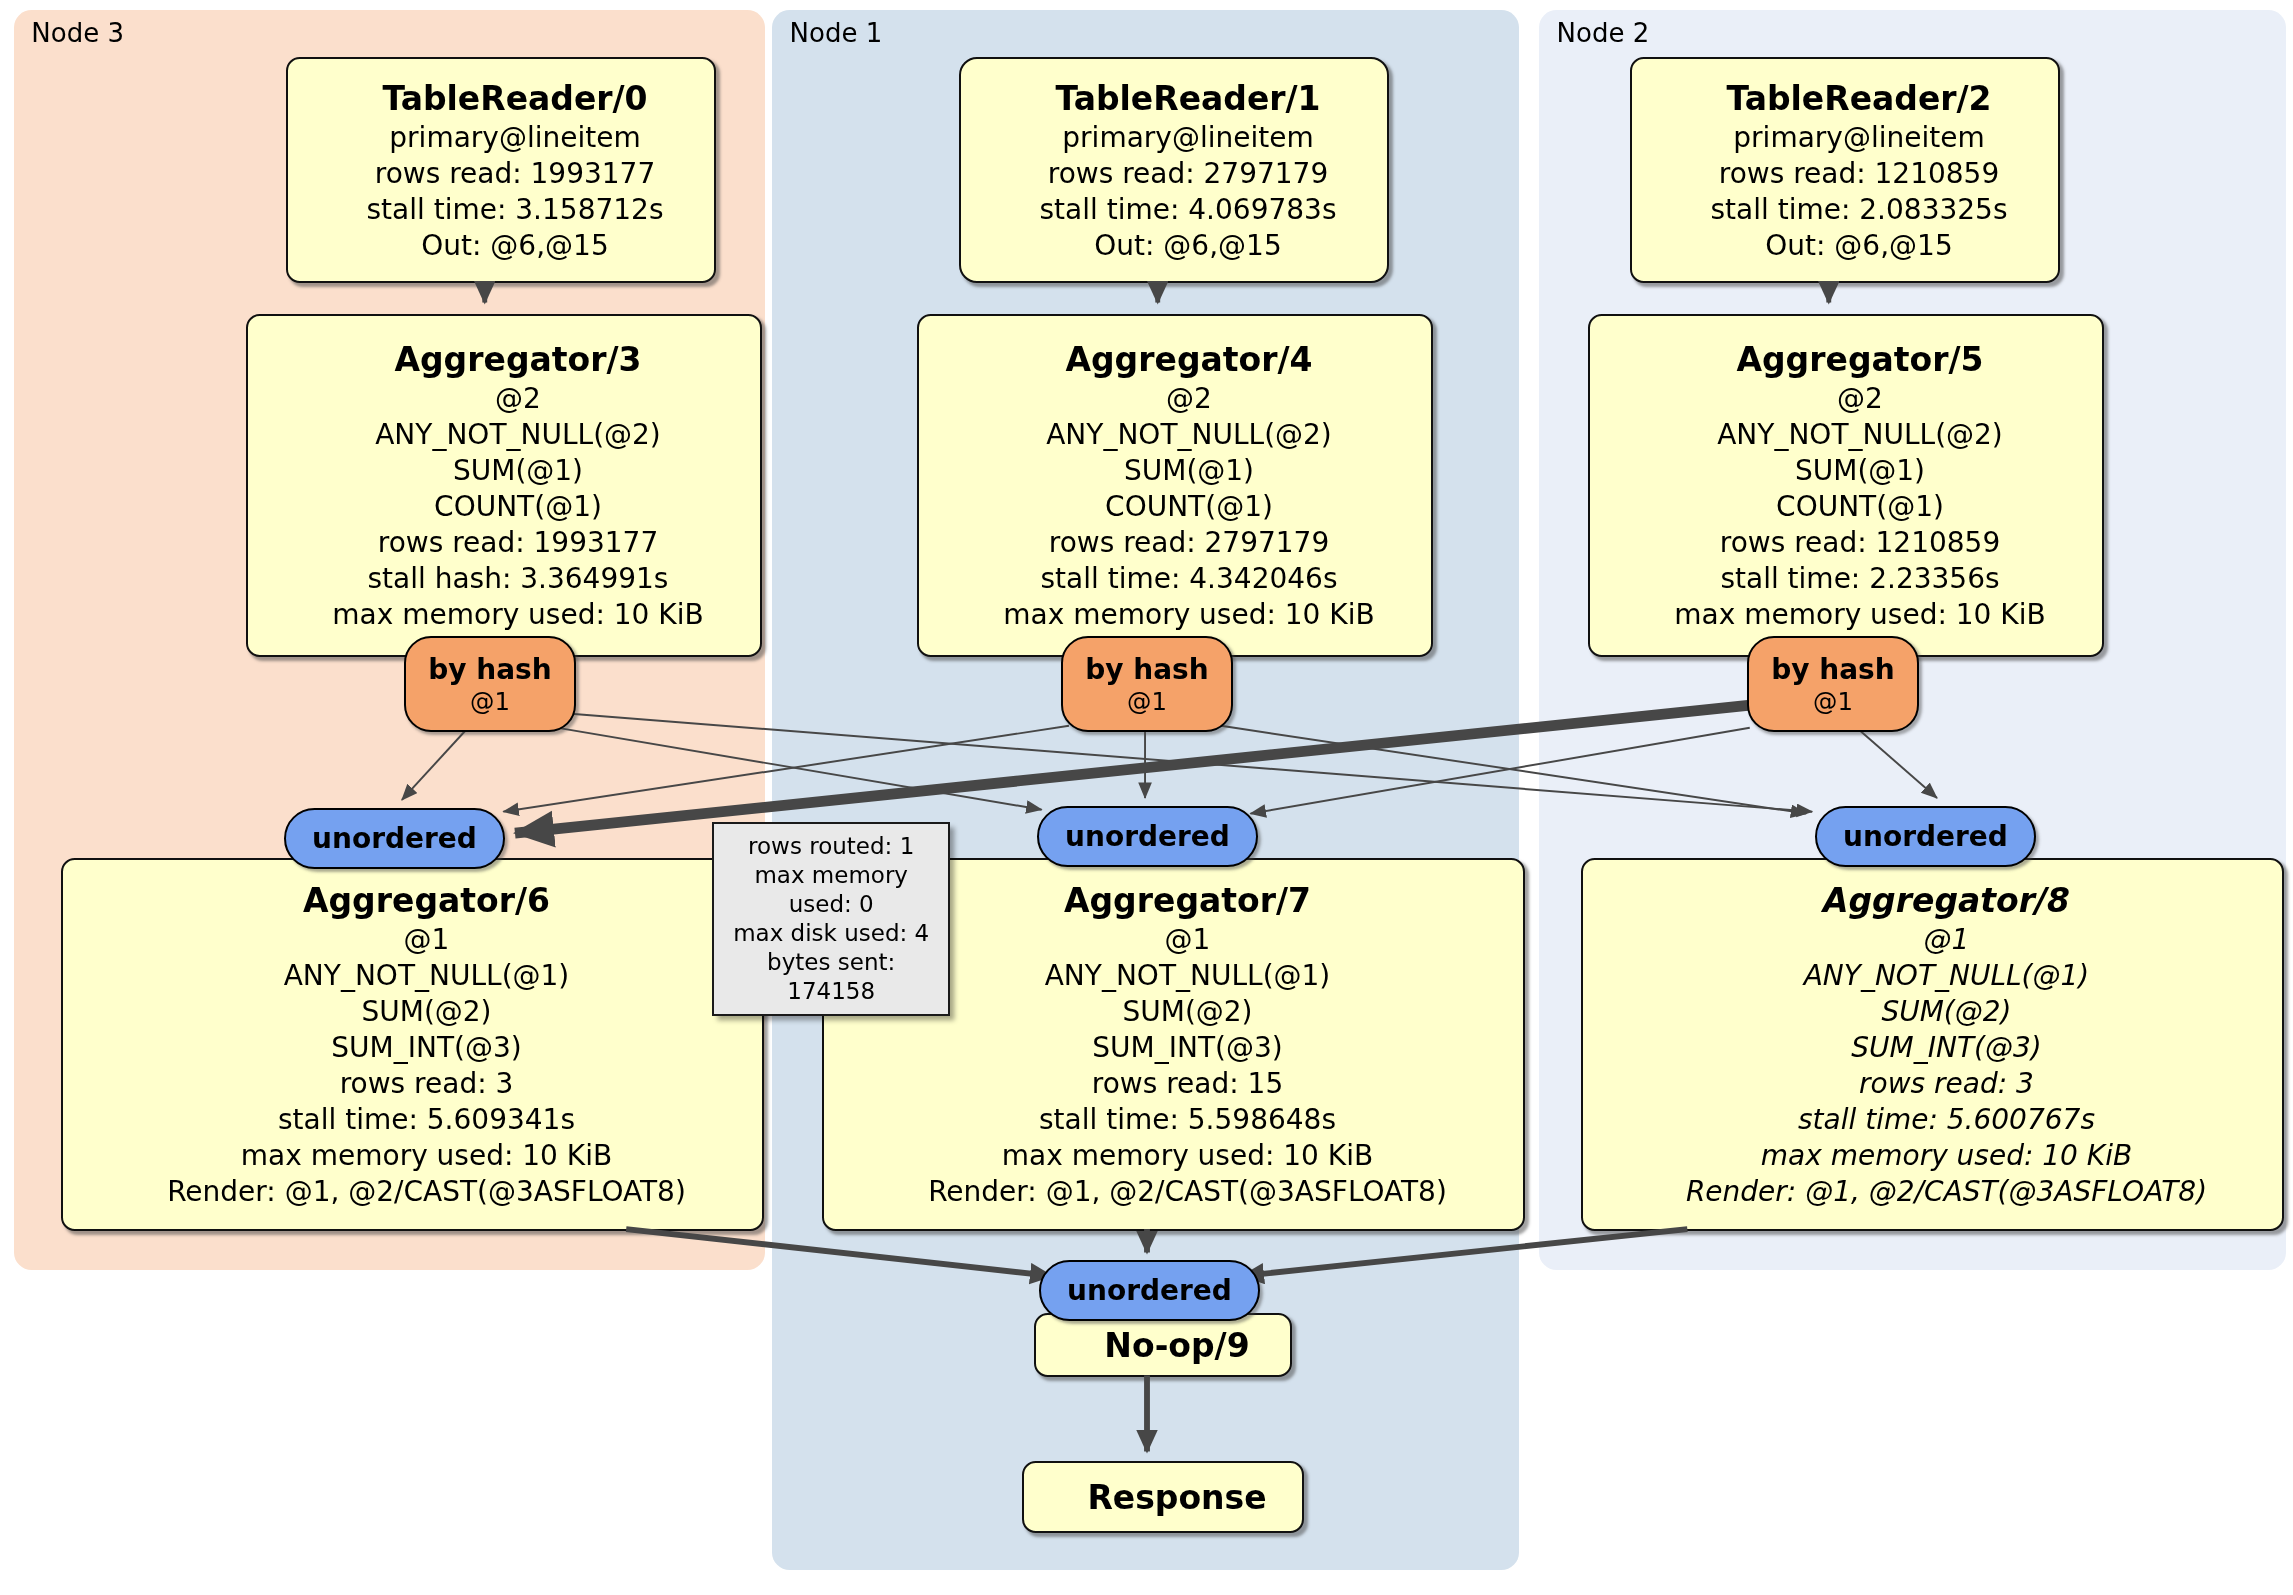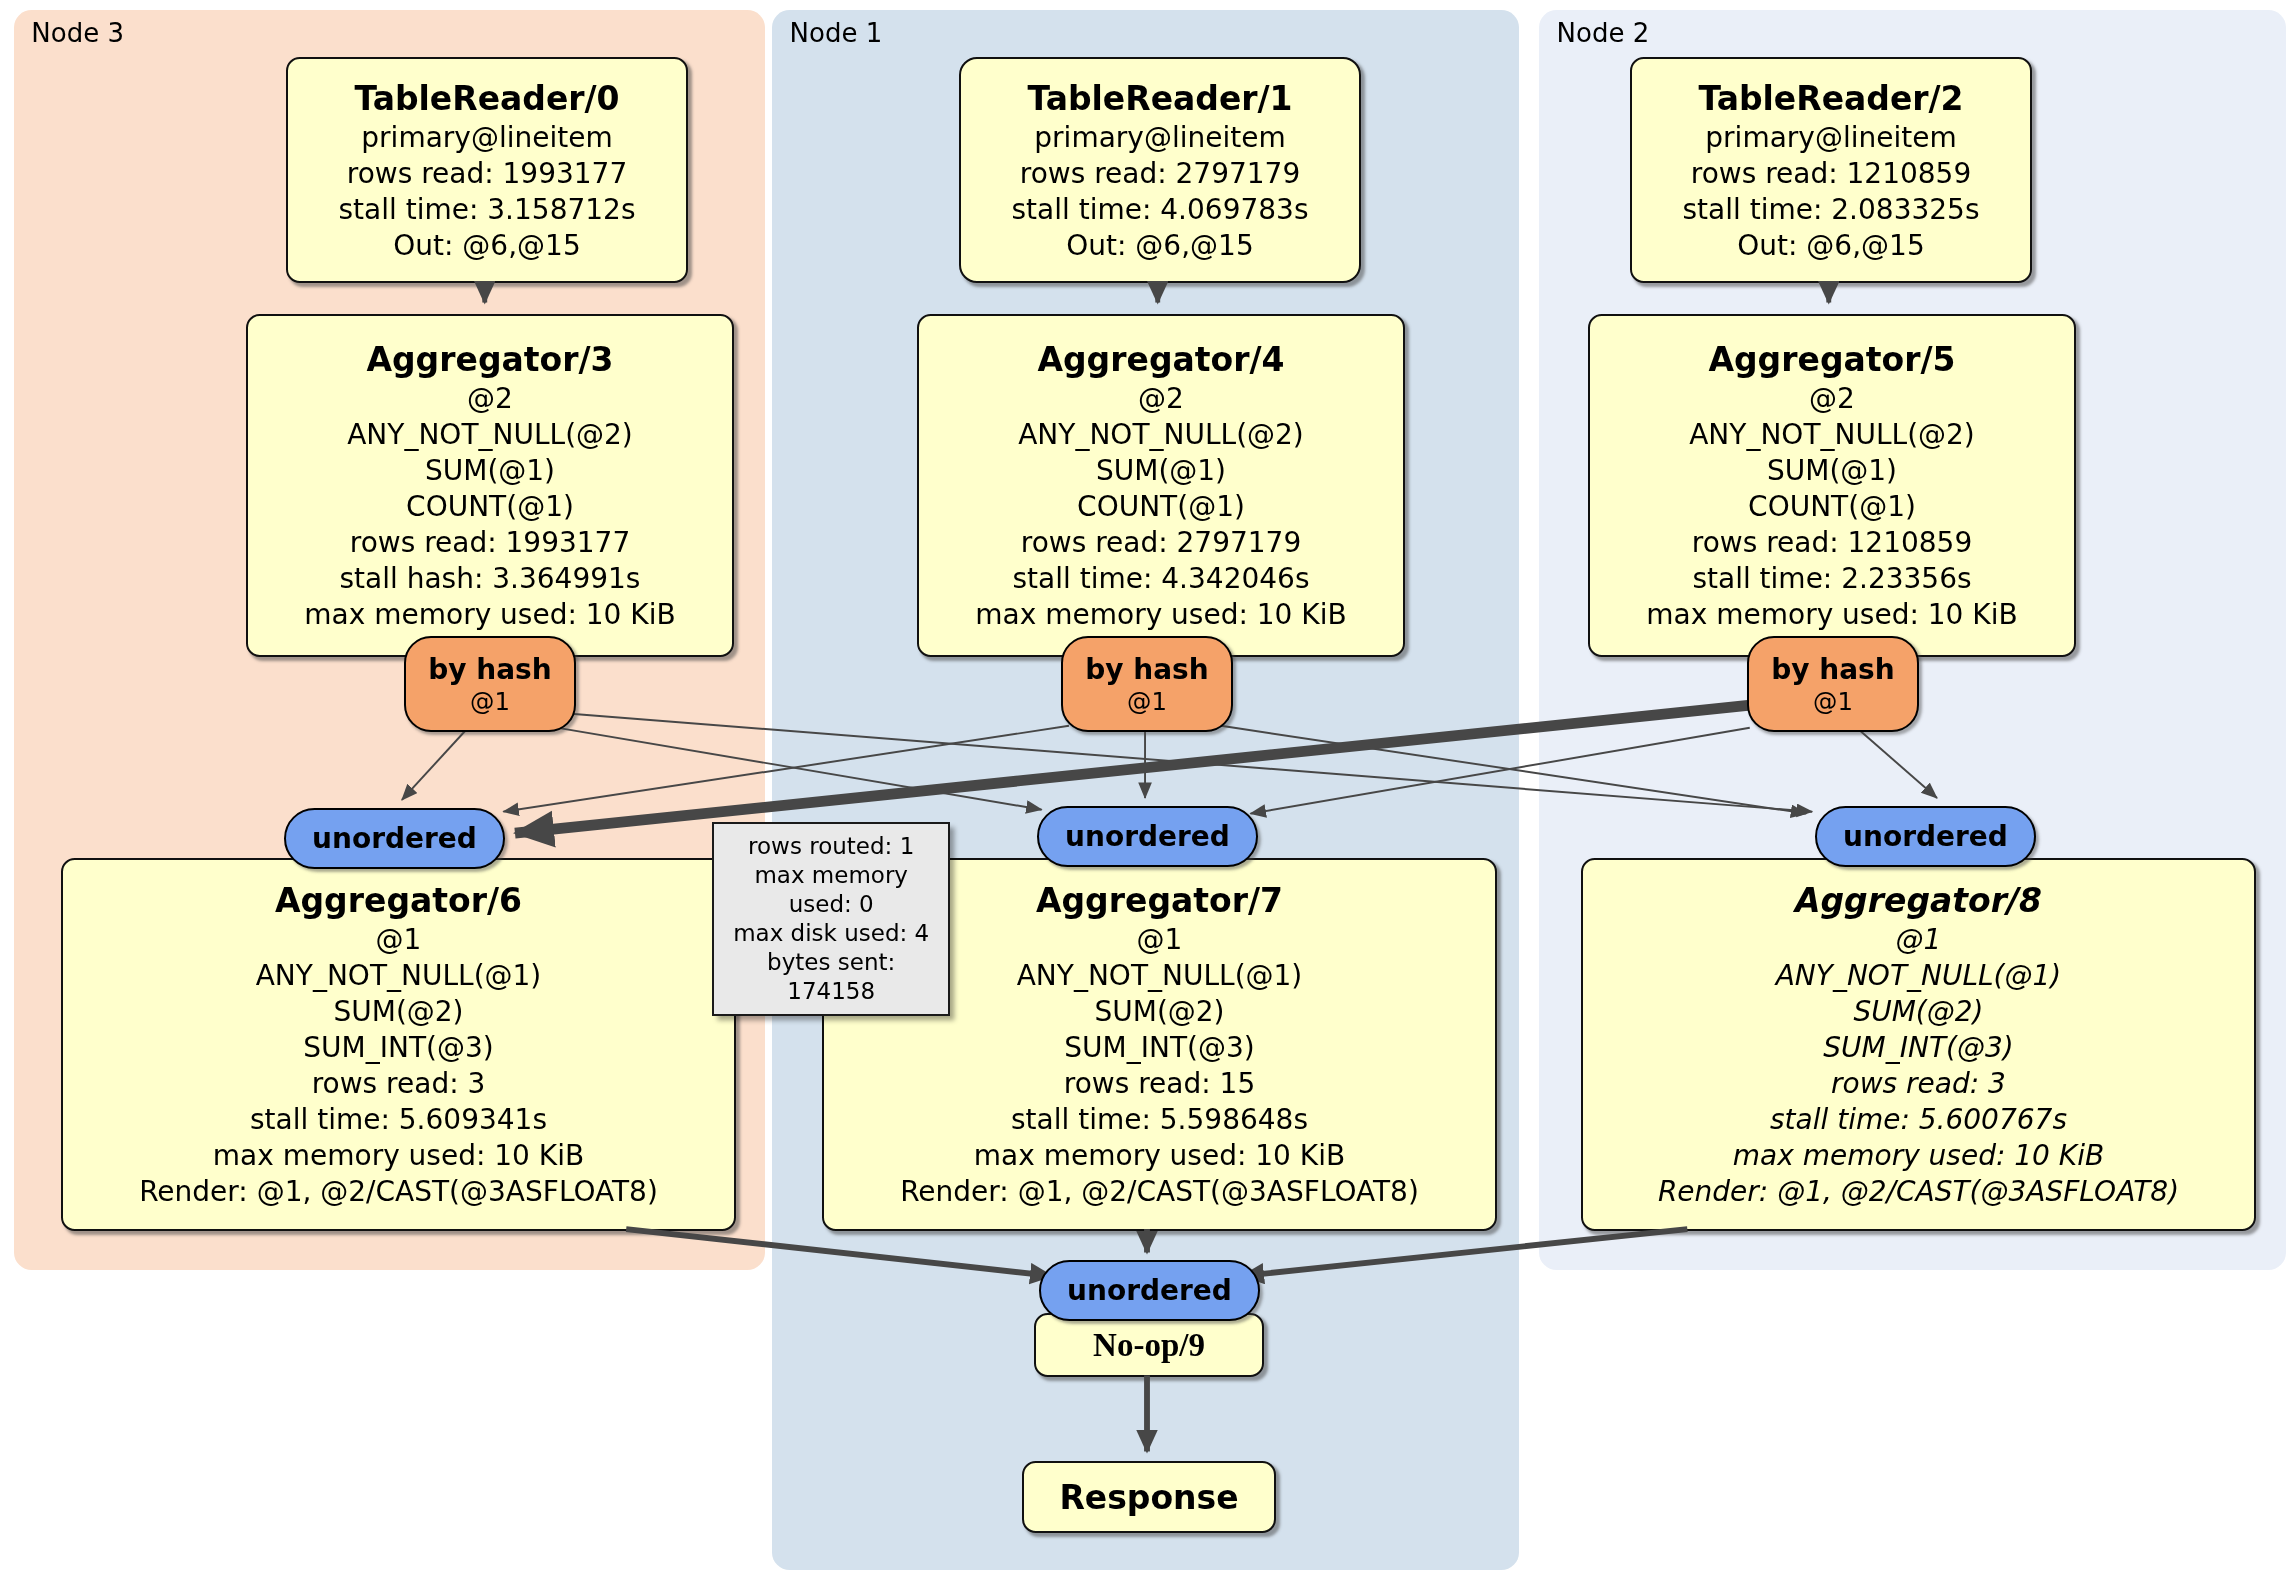--- a/index.html
+++ b/index.html
@@ -6,21 +6,21 @@
   #canvas{
     position:relative;width:2294px;height:1596px;background:#ffffff;overflow:hidden;
     font-family:"DejaVu Sans","Liberation Sans",sans-serif;color:#000;
   }
   .region{position:absolute;border-radius:17.6px;z-index:1;}
   .region-label{position:absolute;left:17.6px;top:7.8px;font-size:26px;color:#000;}
   .proc{
     position:absolute;z-index:2;background:#ffffcc;border:2px solid #101010;border-radius:13.7px;
     box-shadow:3.9px 3.9px 2.9px rgba(70,70,70,.5);
     display:flex;flex-direction:column;align-items:center;justify-content:center;
-    text-align:center;font-size:28px;line-height:36px;
+    text-align:center;font-size:28px;line-height:36px;padding-left:28px;
   }
   .proc .title{font-weight:bold;font-size:33px;line-height:43px;}
   .pill{
     position:absolute;z-index:4;background:#75a1f0;border:2.9px solid #000;border-radius:31px;
     box-shadow:2.9px 2.9px 2.9px rgba(70,70,70,.45);
     display:flex;align-items:center;justify-content:center;
     font-weight:bold;font-size:28px;
   }
   .router{
     position:absolute;z-index:4;background:#f5a269;border:2.4px solid #000;border-radius:27px;
@@ -150,21 +150,21 @@
         <div>ANY_NOT_NULL(@1)</div>
         <div>SUM(@2)</div>
         <div>SUM_INT(@3)</div>
         <div>rows read: 3</div>
         <div>stall time: 5.600767s</div>
         <div>max memory used: 10 KiB</div>
         <div>Render: @1, @2/CAST(@3ASFLOAT8)</div>
       </div>
   </div>
 
-  <div class="proc" style="left:1034px;top:1313px;width:226px;height:60px;font-family:Liberation Serif, serif;">
+  <div class="proc" style="left:1034px;top:1313px;width:226px;height:60px;">
     <div class="title">No-op/9</div>
   </div>
   <div class="proc" style="left:1022px;top:1461px;width:250px;height:68px;">
     <div class="title">Response</div>
   </div>
 
   <svg id="edges" width="2294" height="1596" viewBox="0 0 2352 1636">
     <defs>
       <marker id="arrS" markerUnits="userSpaceOnUse" markerWidth="18" markerHeight="16" refX="16" refY="7" orient="auto">
         <path d="M0,0 L17,7 L0,14 Z" fill="#474747"></path>

